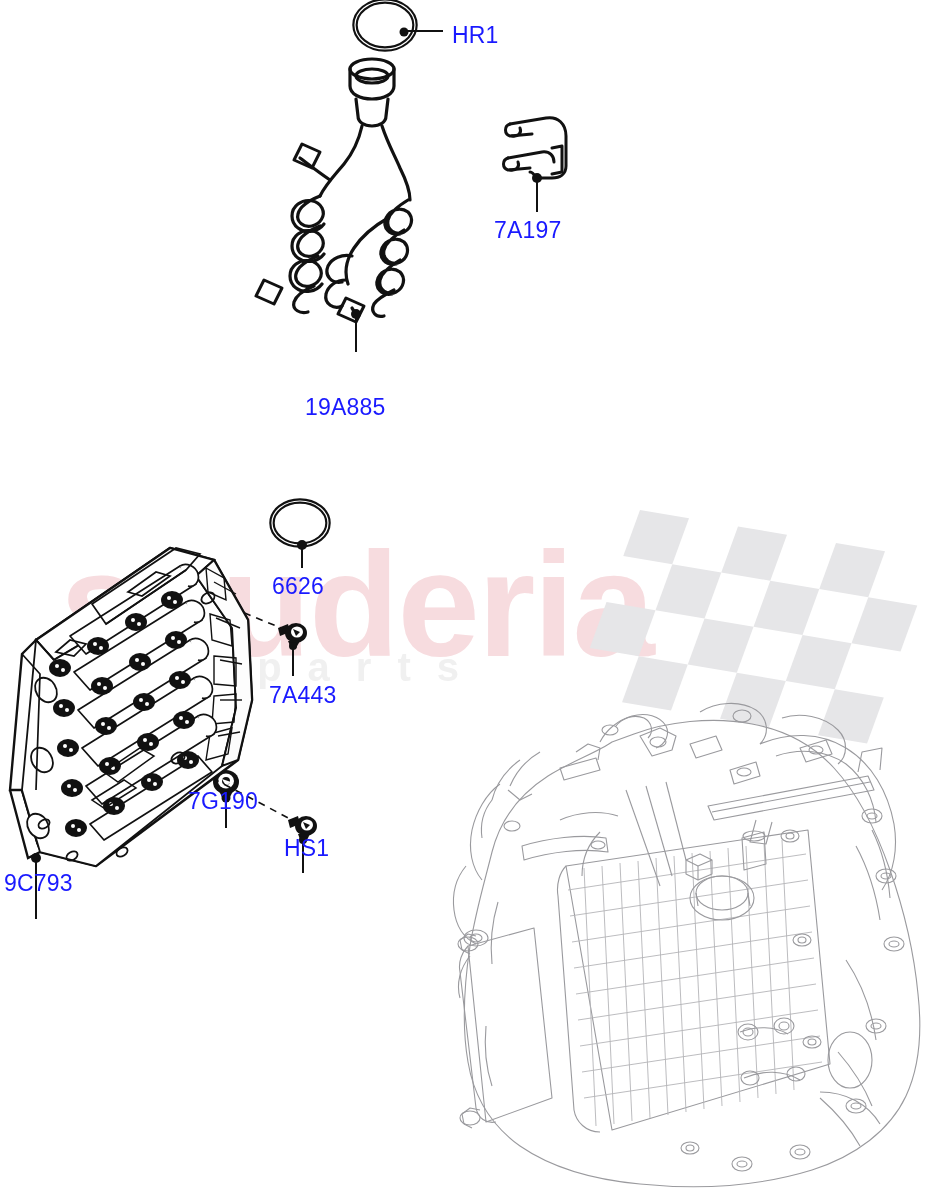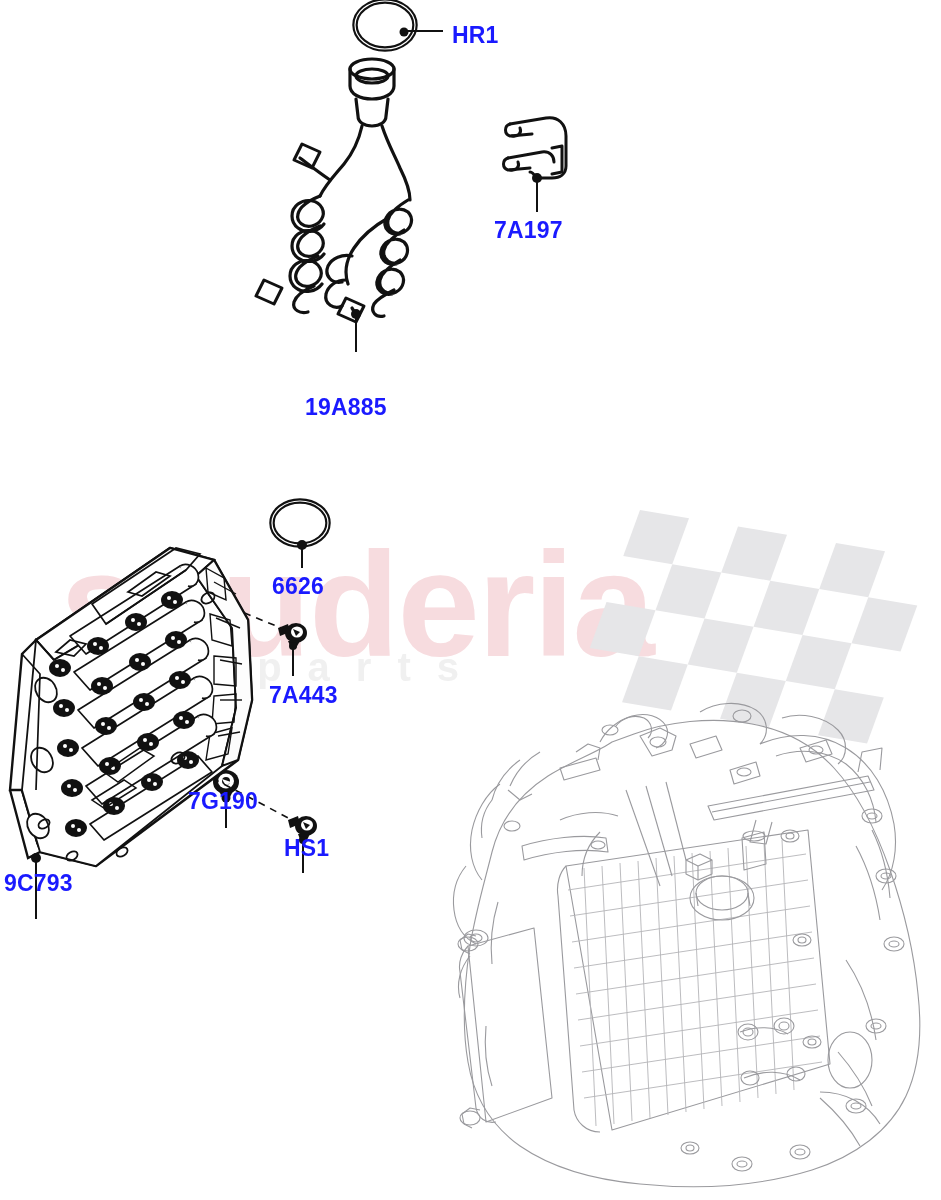--- a/index.html
+++ b/index.html
@@ -23,21 +23,21 @@
     top: 0;
     left: 0;
     width: 941px;
     height: 1200px;
   }
   .part-label {
     position: absolute;
     color: #1a1aff;
     font-family: "Liberation Sans", sans-serif;
     font-size: 23px;
-    font-weight: bold;
+    font-weight: normal;
     letter-spacing: 0.2px;
     white-space: nowrap;
     user-select: none;
   }
   .wm-scuderia {
     position: absolute;
     font-family: "Liberation Sans", sans-serif;
     font-size: 148px;
     font-weight: bold;
     color: #f7dcdf;

